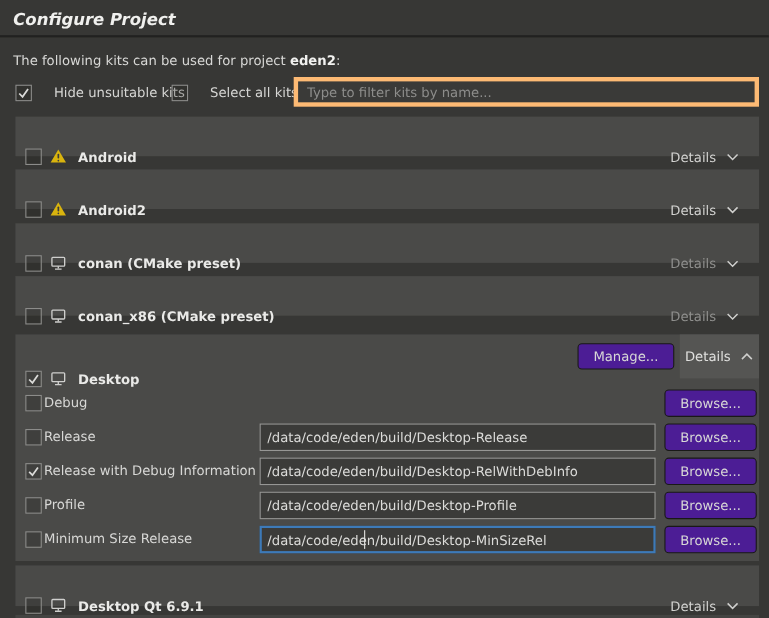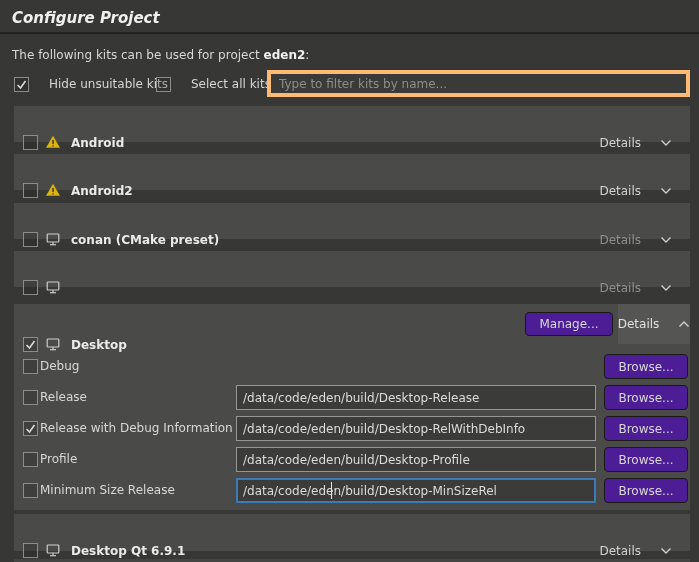--- a/index.html
+++ b/index.html
@@ -27,21 +27,21 @@
     left:267px;top:70px;width:423px;height:27px;box-sizing:border-box;
     background:#3a3a38;border:4px solid #fdba74;color:#dadad8;
     padding:0 8px;font:12px "DejaVu Sans","Liberation Sans",sans-serif;outline:none;
   }
   #filter-input::placeholder{color:#8d8d8b;}
   .kit-row{position:absolute;left:14px;width:676px;background:#4a4a48;}
   .row-head{display:flex;align-items:flex-end;height:36px;padding:0 18px 0 9px;gap:7px;margin-top:8px;}
   .kit-row.expanded .row-head{height:40px;}
   .icon{display:inline-flex;width:16px;height:16px;align-items:center;justify-content:center;color:#cfcfcd;}
   .kit-name{font-weight:bold;color:#eaeae8;margin-left:3px;white-space:nowrap;}
-  .details{margin-left:auto;display:flex;align-items:center;gap:19px;color:#d2d2d0;cursor:pointer;}
+  .details{margin-left:auto;display:flex;align-items:center;gap:9px;color:#d2d2d0;cursor:pointer;}
   .details.dim{color:#8f8f8d;}
   .kit-row.expanded .details{
     position:absolute;margin:0;right:0;top:0;width:72px;height:40px;
     background:#555553;justify-content:center;color:#e0e0de;
   }
   .btn{
     background:#4c1d95;border:1px solid #191917;border-radius:4px;
     color:#d8d8d6;font:12px "DejaVu Sans","Liberation Sans",sans-serif;cursor:pointer;
   }
   .manage{position:absolute;left:511px;top:8px;width:88px;height:24px;}
@@ -148,20 +148,21 @@
     <div class="kit-row" style="top: 251px; height: 36px;">
       <div class="row-head">
         <span class="cb"></span>
         <span class="icon">
           <svg width="16" height="16" viewBox="0 0 16 16" fill="none" stroke="currentColor" stroke-width="1.2">
             <rect x="2.2" y="3" width="11.6" height="8" rx=".8"></rect>
             <line x1="8" y1="11" x2="8" y2="13.2"></line>
             <line x1="5" y1="13.7" x2="11" y2="13.7"></line>
           </svg>
         </span>
+        <span class="kit-name">conan_x86 (CMake preset)</span>
         <div class="details dim">
           <span>Details</span>
           <span class="icon" style="width: 12px; height: 8px;">
             <svg width="12" height="8" viewBox="0 0 12 8" fill="none">
               <polyline points="1.5,1.5 6,6 10.5,1.5" stroke="currentColor" stroke-width="1.4"></polyline>
             </svg>
           </span>
         </div>
       </div>
     </div>

